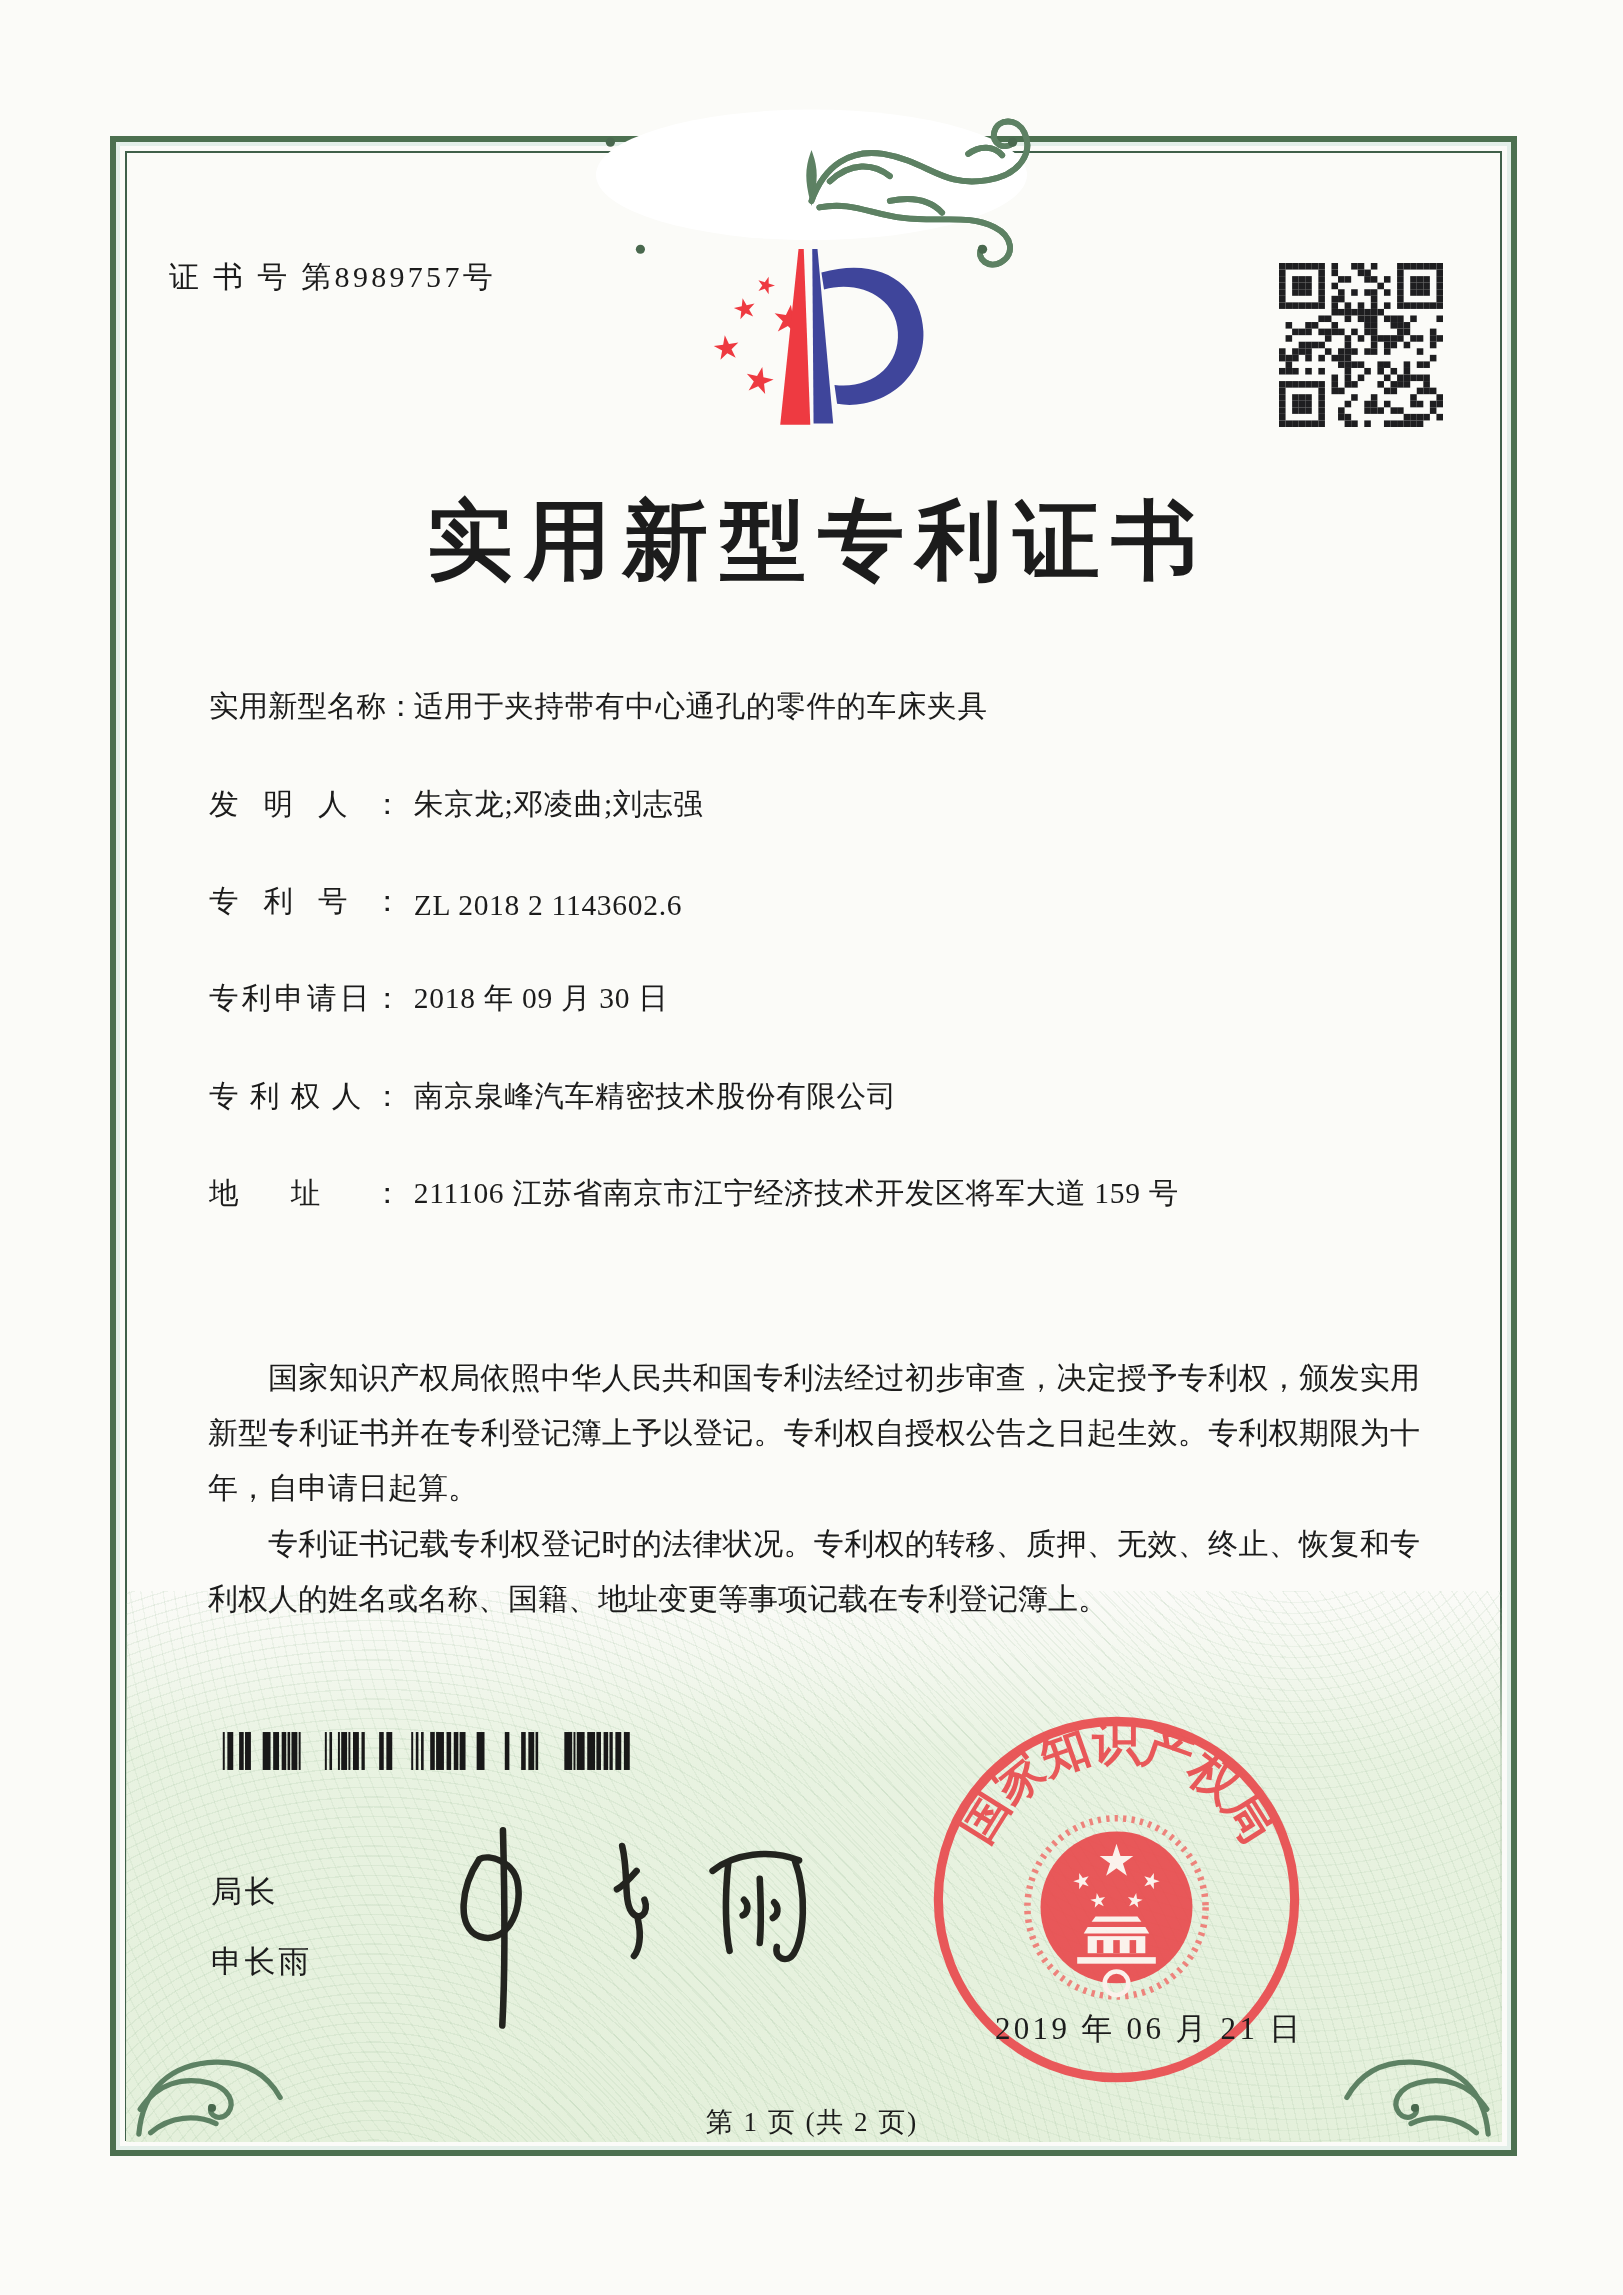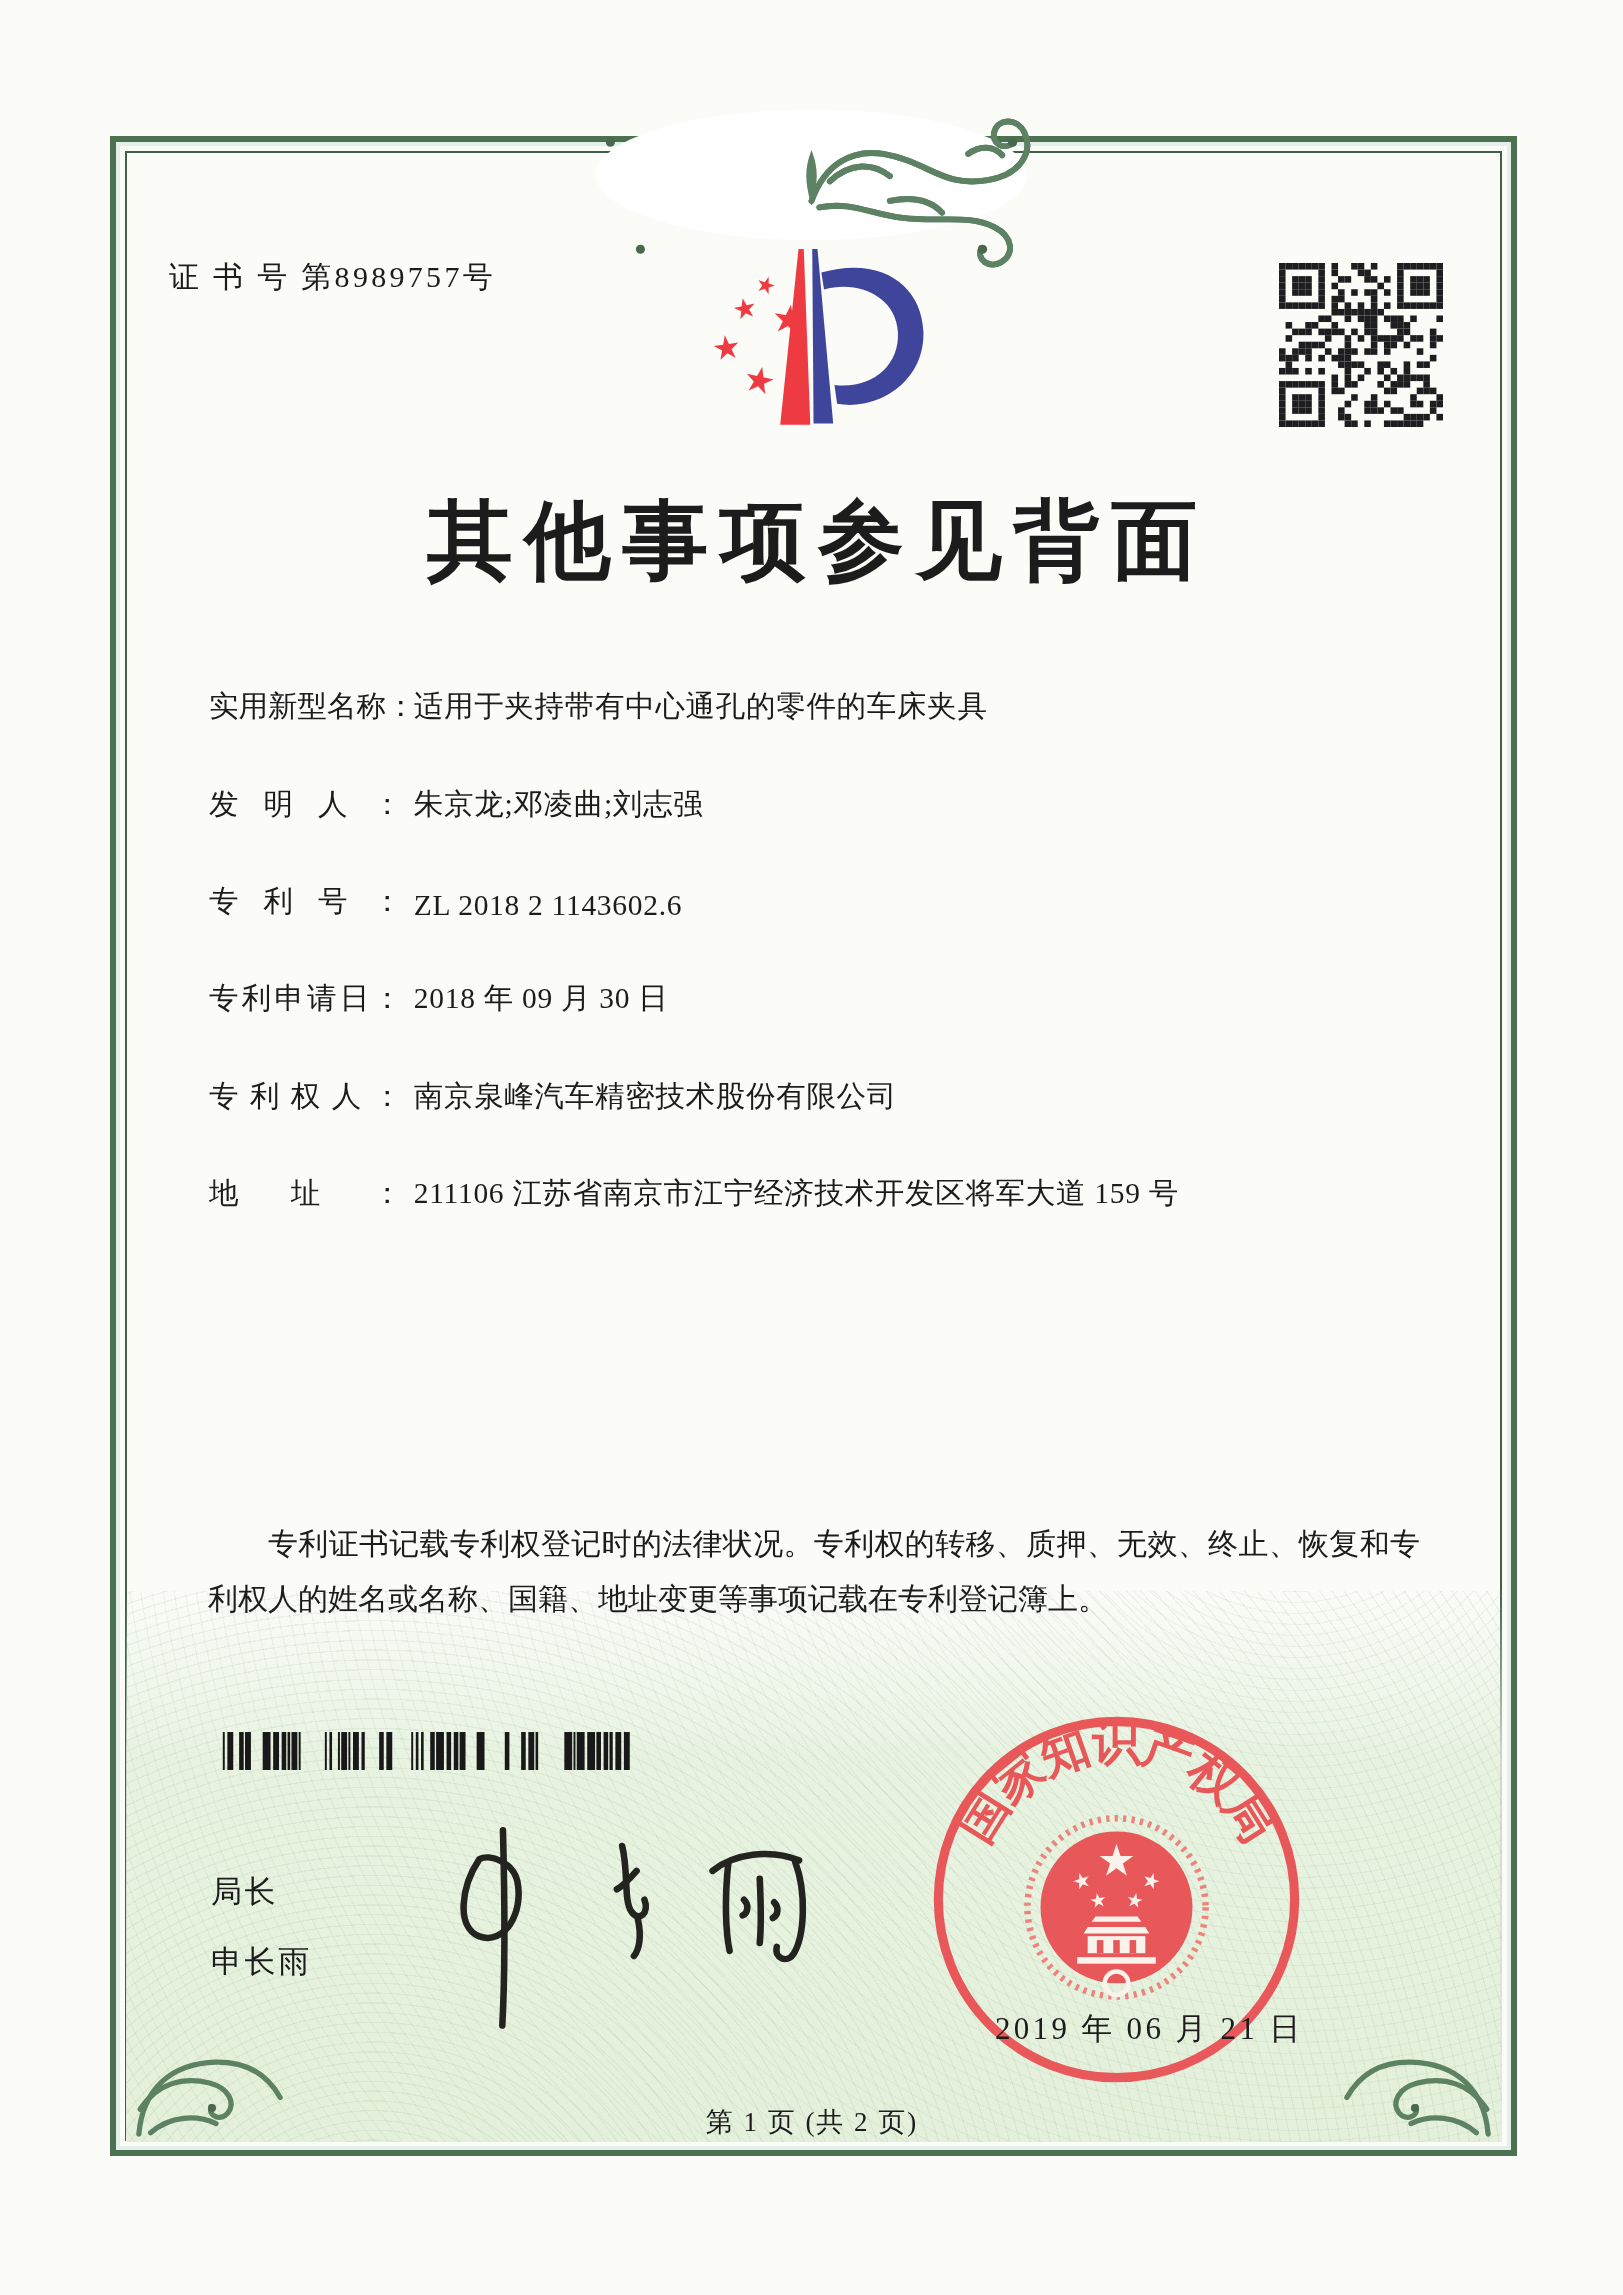--- a/index.html
+++ b/index.html
@@ -461,41 +461,42 @@
         <rect x="130" y="240" width="10" height="10"></rect>
         <rect x="160" y="240" width="10" height="10"></rect>
         <rect x="170" y="240" width="10" height="10"></rect>
         <rect x="180" y="240" width="10" height="10"></rect>
         <rect x="190" y="240" width="10" height="10"></rect>
         <rect x="200" y="240" width="10" height="10"></rect>
         <rect x="210" y="240" width="10" height="10"></rect>
       </g>
     </svg>
 
-  <div class="abs title">其他事项参见背面</div>
+  <div class="abs title">实用新型专利证书</div>
 
   <div class="abs field-row" style="top:785px;">
     <span class="flabel">发明人：</span><span class="fvalue">朱京龙;邓凌曲;刘志强</span>
   </div>
   <div class="abs field-row" style="top:687px;">
     <span class="flabel">实用新型名称：</span><span class="fvalue">适用于夹持带有中心通孔的零件的车床夹具</span>
   </div>
   <div class="abs field-row" style="top:882px;">
     <span class="flabel">专利号：</span><span class="fvalue">ZL 2018 2 1143602.6</span>
   </div>
   <div class="abs field-row" style="top:979px;">
     <span class="flabel">专利申请日：</span><span class="fvalue">2018 年 09 月 30 日</span>
   </div>
   <div class="abs field-row" style="top:1077px;">
     <span class="flabel">专利权人：</span><span class="fvalue">南京泉峰汽车精密技术股份有限公司</span>
   </div>
   <div class="abs field-row" style="top:1174px;">
     <span class="flabel">地址：</span><span class="fvalue">211106 江苏省南京市江宁经济技术开发区将军大道 159 号</span>
   </div>
 
+  <div class="abs legal" style="top:1350px;">国家知识产权局依照中华人民共和国专利法经过初步审查，决定授予专利权，颁发实用新型专利证书并在专利登记簿上予以登记。专利权自授权公告之日起生效。专利权期限为十年，自申请日起算。</div>
   <div class="abs legal" style="top:1516px;">专利证书记载专利权登记时的法律状况。专利权的转移、质押、无效、终止、恢复和专利权人的姓名或名称、国籍、地址变更等事项记载在专利登记簿上。</div>
 
   <svg id="barcode-svg" class="abs" style="left:211px;top:1732px;" width="424" height="38" viewBox="0 0 648 58">
       <g fill="#181818">
         <rect x="18" y="0" width="3" height="58"></rect>
         <rect x="25" y="0" width="9" height="58"></rect>
         <rect x="43" y="0" width="7" height="58"></rect>
         <rect x="52" y="0" width="9" height="58"></rect>
         <rect x="79" y="0" width="12" height="58"></rect>
         <rect x="95" y="0" width="9" height="58"></rect>

